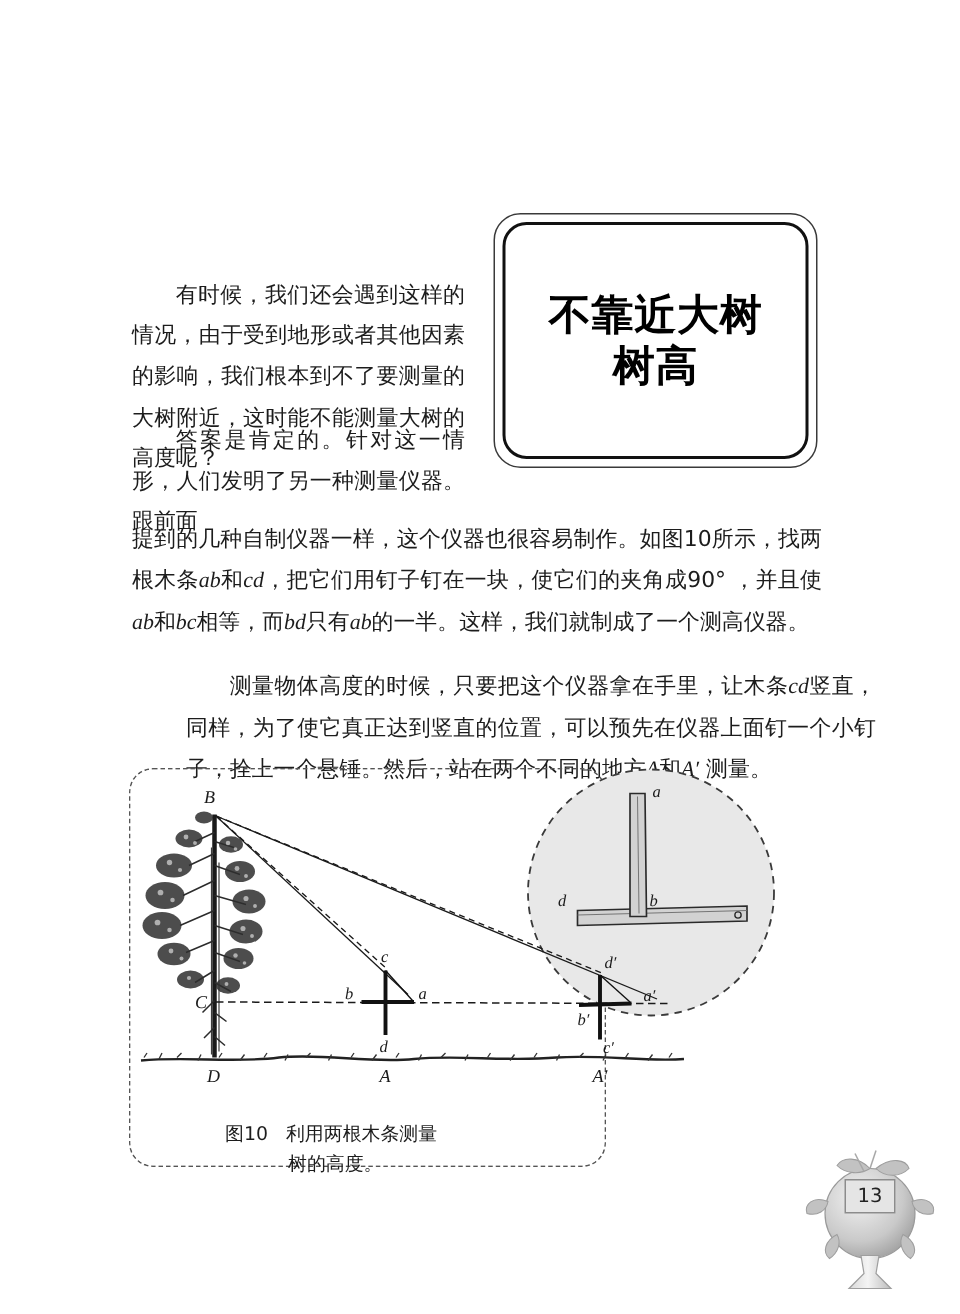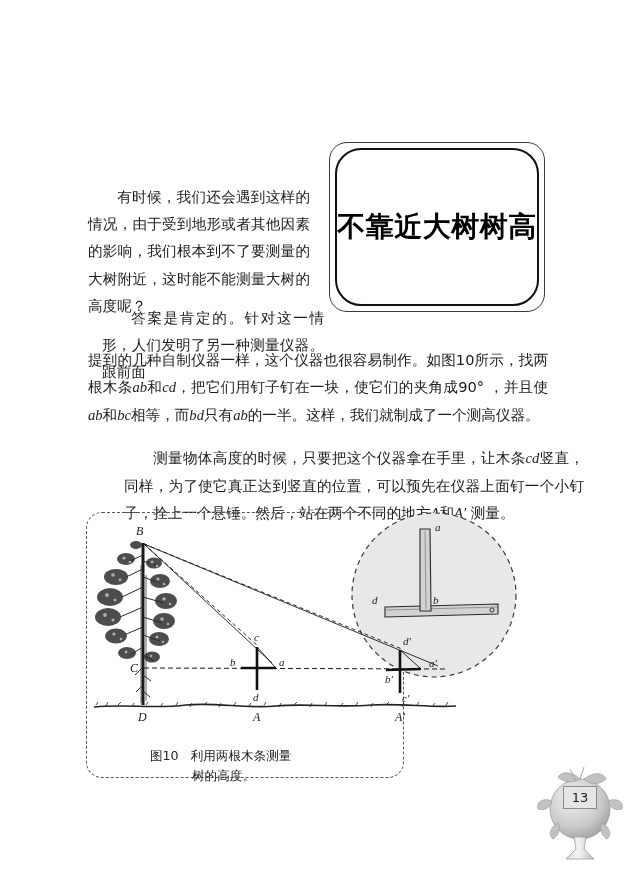--- a/index.html
+++ b/index.html
@@ -28,24 +28,24 @@
     box-sizing: border-box;
     background: #ffffff;
   }
   #title-box-inner {
     position: absolute;
     left: 5px;
     top: 5px;
     right: 5px;
     bottom: 5px;
     border: 2.2px solid #111111;
-    border-radius: 26px;
+    border-radius: 16px;
     box-sizing: border-box;
     display: flex;
-    flex-direction: row;
+    flex-direction: column;
     align-items: center;
     justify-content: center;
   }
   .title-line {
     font-family: "DejaVu Sans", "Liberation Sans", sans-serif;
     font-weight: bold;
     font-size: 28px;
     line-height: 34px;
     letter-spacing: 0.5px;
     color: #000000;
@@ -62,23 +62,22 @@
     text-justify: inter-ideograph;
     font-family: "DejaVu Sans", "Liberation Sans", sans-serif;
   }
   #para-1 {
     left: 88px;
     top: 183px;
     width: 222px;
   }
   #para-2a {
     left: 88px;
-    top: 304px;
+    top: 280px;
     width: 222px;
-    margin-left: 14px;
   }
   #para-2b {
     left: 88px;
     top: 346px;
     width: 460px;
   }
   #para-3 {
     left: 88px;
     top: 444px;
     width: 460px;

